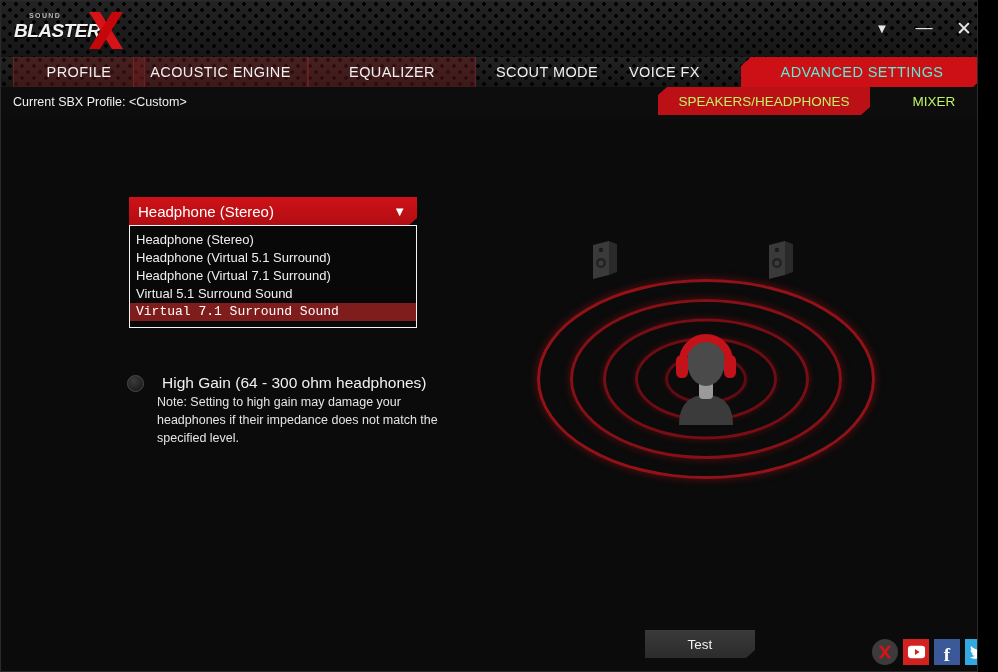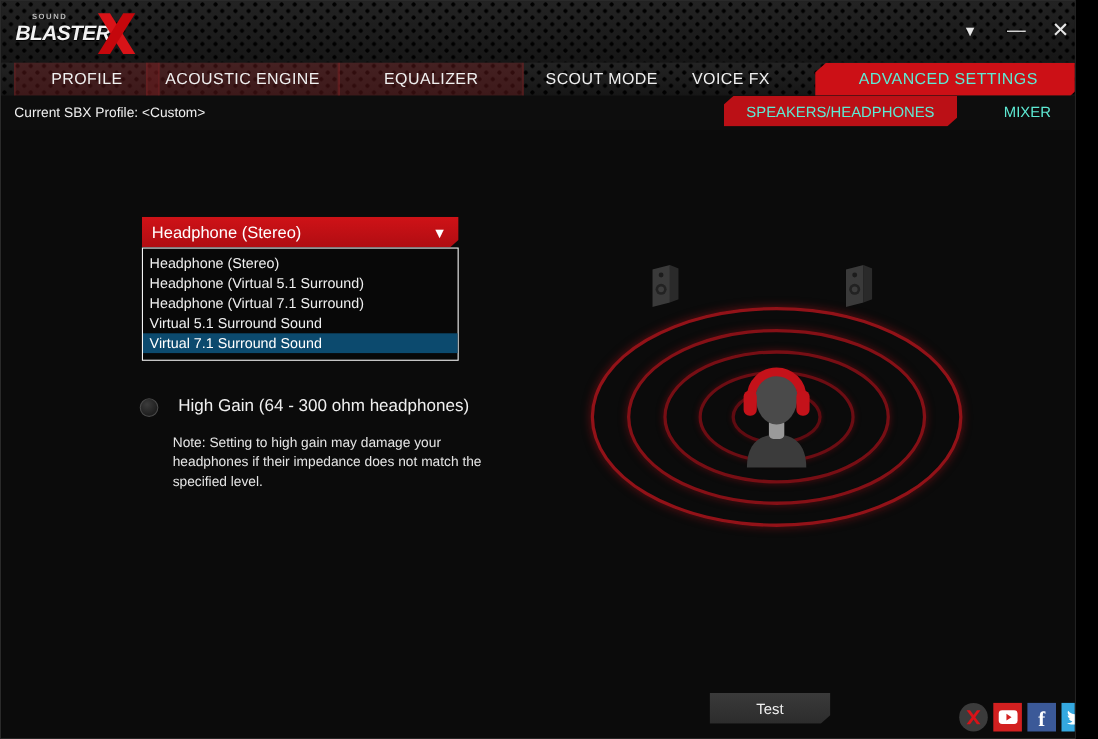--- a/index.html
+++ b/index.html
@@ -136,21 +136,21 @@
     color: #efefef;
   }
   .subtab {
     position: absolute;
     top: 0;
     height: 28px;
     display: flex;
     align-items: center;
     justify-content: center;
     font-size: 13.5px;
-    color: #5eead4;
+    color: #bef264;
     cursor: pointer;
     white-space: nowrap;
   }
   .subtab.active {
     background: #bb1016;
     clip-path: polygon(9px 0, 100% 0, 100% calc(100% - 8px), calc(100% - 9px) 100%, 0 100%, 0 8px);
   }
 
   
   #content {
@@ -204,39 +204,40 @@
   .combo-opt {
     height: 18px;
     line-height: 18px;
     padding: 0 6px;
     font-size: 13px;
     color: #efefef;
     cursor: pointer;
     white-space: nowrap;
   }
   .combo-opt.hl {
-    background: #0c4a6e;
+    background: #7f1d1d;
     color: #fff;
+    font-family: Liberation Mono, monospace;
   }
 
   
   #hidden-opt-a, #hidden-opt-b {
     position: absolute;
     left: 140px;
     font-size: 13px;
     color: #d8d8d8;
     z-index: 1;
   }
   #hidden-opt-a { top: 172px; }
   #hidden-opt-b { top: 196px; }
 
   
   #highgain-row {
     position: absolute;
-    left: 126px; top: 242px;
+    left: 126px; top: 255px;
     display: flex;
     align-items: center;
     cursor: pointer;
     text-align: center;
   }
   #highgain-radio {
     width: 17px; height: 17px;
     border-radius: 50%;
     background: radial-gradient(circle at 38% 32%, #3c3c3c, #1f1f1f 70%);
     border: 1px solid #4a4a4a;

